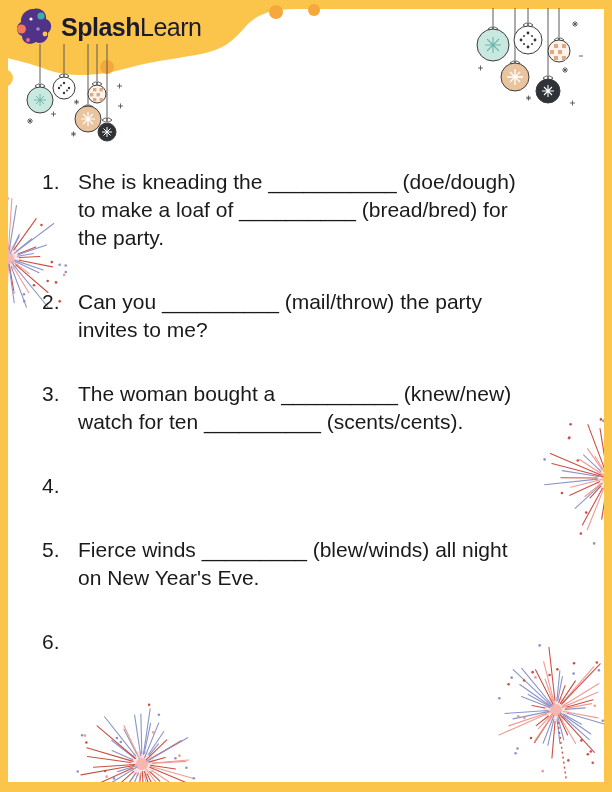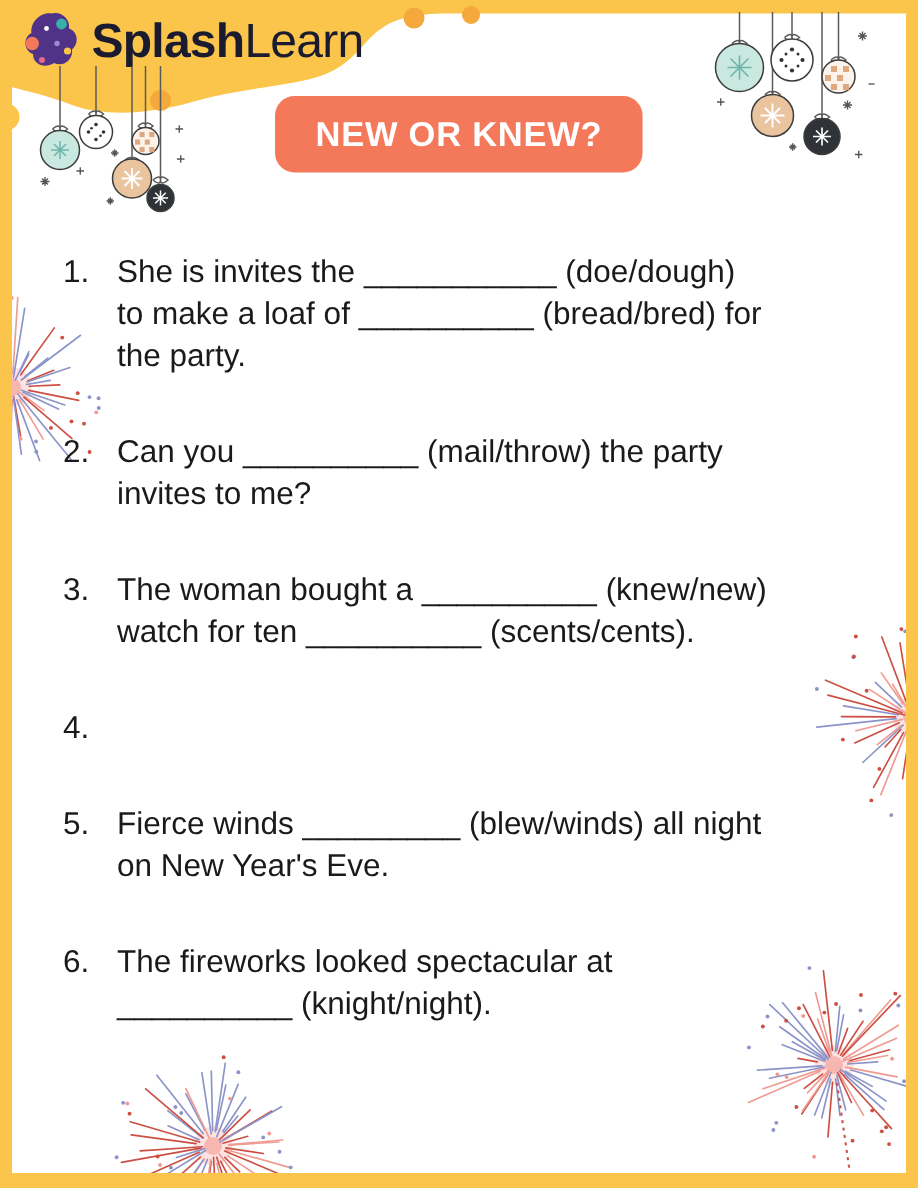--- a/index.html
+++ b/index.html
@@ -7,21 +7,21 @@
         overflow:hidden;font-family:"Liberation Sans",sans-serif;}
   
   .edge{position:absolute;background:#FBC54B;z-index:6;}
   .edge-left{left:0;top:0;width:8px;height:792px;}
   .edge-right{right:0;top:0;width:8px;height:792px;}
   .edge-bottom{left:0;bottom:0;width:612px;height:10px;}
   
   .hdr{position:absolute;left:0;top:0;width:612px;height:96px;z-index:3;pointer-events:none;}
   
   .logo{position:absolute;left:14px;top:7px;display:flex;align-items:center;gap:7px;z-index:4;}
-  .logo-text{font-size:32px;color:#1B1B2F;letter-spacing:-0.5px;}
+  .logo-text{font-size:25px;color:#1B1B2F;letter-spacing:-0.5px;}
   .logo-text b{font-weight:700;}
   .logo-text span{font-weight:400;}
   
   .badge{position:absolute;left:50%;top:64px;transform:translateX(-50%);
          background:#F4795B;color:#ffffff;font-weight:700;font-size:23px;
          letter-spacing:0.5px;padding:12px 27px;border-radius:13px;z-index:4;white-space:nowrap;}
   
   .instruction{position:absolute;left:43px;top:133px;font-size:17px;font-weight:700;
                color:#252D69;z-index:5;}
   
@@ -452,27 +452,26 @@
     <g stroke="#555555" stroke-width="0.9">
       <path d="M114 16 h6 M117 13 v6 M115 14 l4 4 M115 18 l4 -4"></path>
       <path d="M20 60 h5 M22.5 57.5 v5"></path>
       <path d="M104 62 h6 M107 59 v6 M105 60 l4 4 M105 64 l4 -4"></path>
       <path d="M68 90 h5 M70.5 87.5 v5 M69 88.5 l3 3 M69 91.5 l3 -3"></path>
       <path d="M112 95 h5 M114.5 92.5 v5"></path>
       <path d="M121 48 h4"></path>
     </g>
   </svg>
 
-  <div class="badge">NEW OR KNEW?</div>
 
 
   <div class="qwrap">
     <div class="q">
       <div class="q-num">1.</div>
-      <div class="q-text">She is invites the ___________ (doe/dough)
+      <div class="q-text">She is kneading the ___________ (doe/dough)
 to make a loaf of __________ (bread/bred) for
 the party.</div>
     </div>
     <div class="q">
       <div class="q-num">2.</div>
       <div class="q-text">Can you __________ (mail/throw) the party
 invites to me?</div>
     </div>
     <div class="q">
       <div class="q-num">3.</div>
@@ -482,22 +481,20 @@
     <div class="q">
       <div class="q-num">4.</div>
     </div>
     <div class="q">
       <div class="q-num">5.</div>
       <div class="q-text">Fierce winds _________ (blew/winds) all night
 on New Year's Eve.</div>
     </div>
     <div class="q">
       <div class="q-num">6.</div>
-      <div class="q-text">The fireworks looked spectacular at
-__________ (knight/night).</div>
     </div>
   </div>
 
   <div class="edge edge-left"></div>
   <div class="edge edge-right"></div>
   <div class="edge edge-bottom"></div>
 
 </div>
 
 </body></html>

